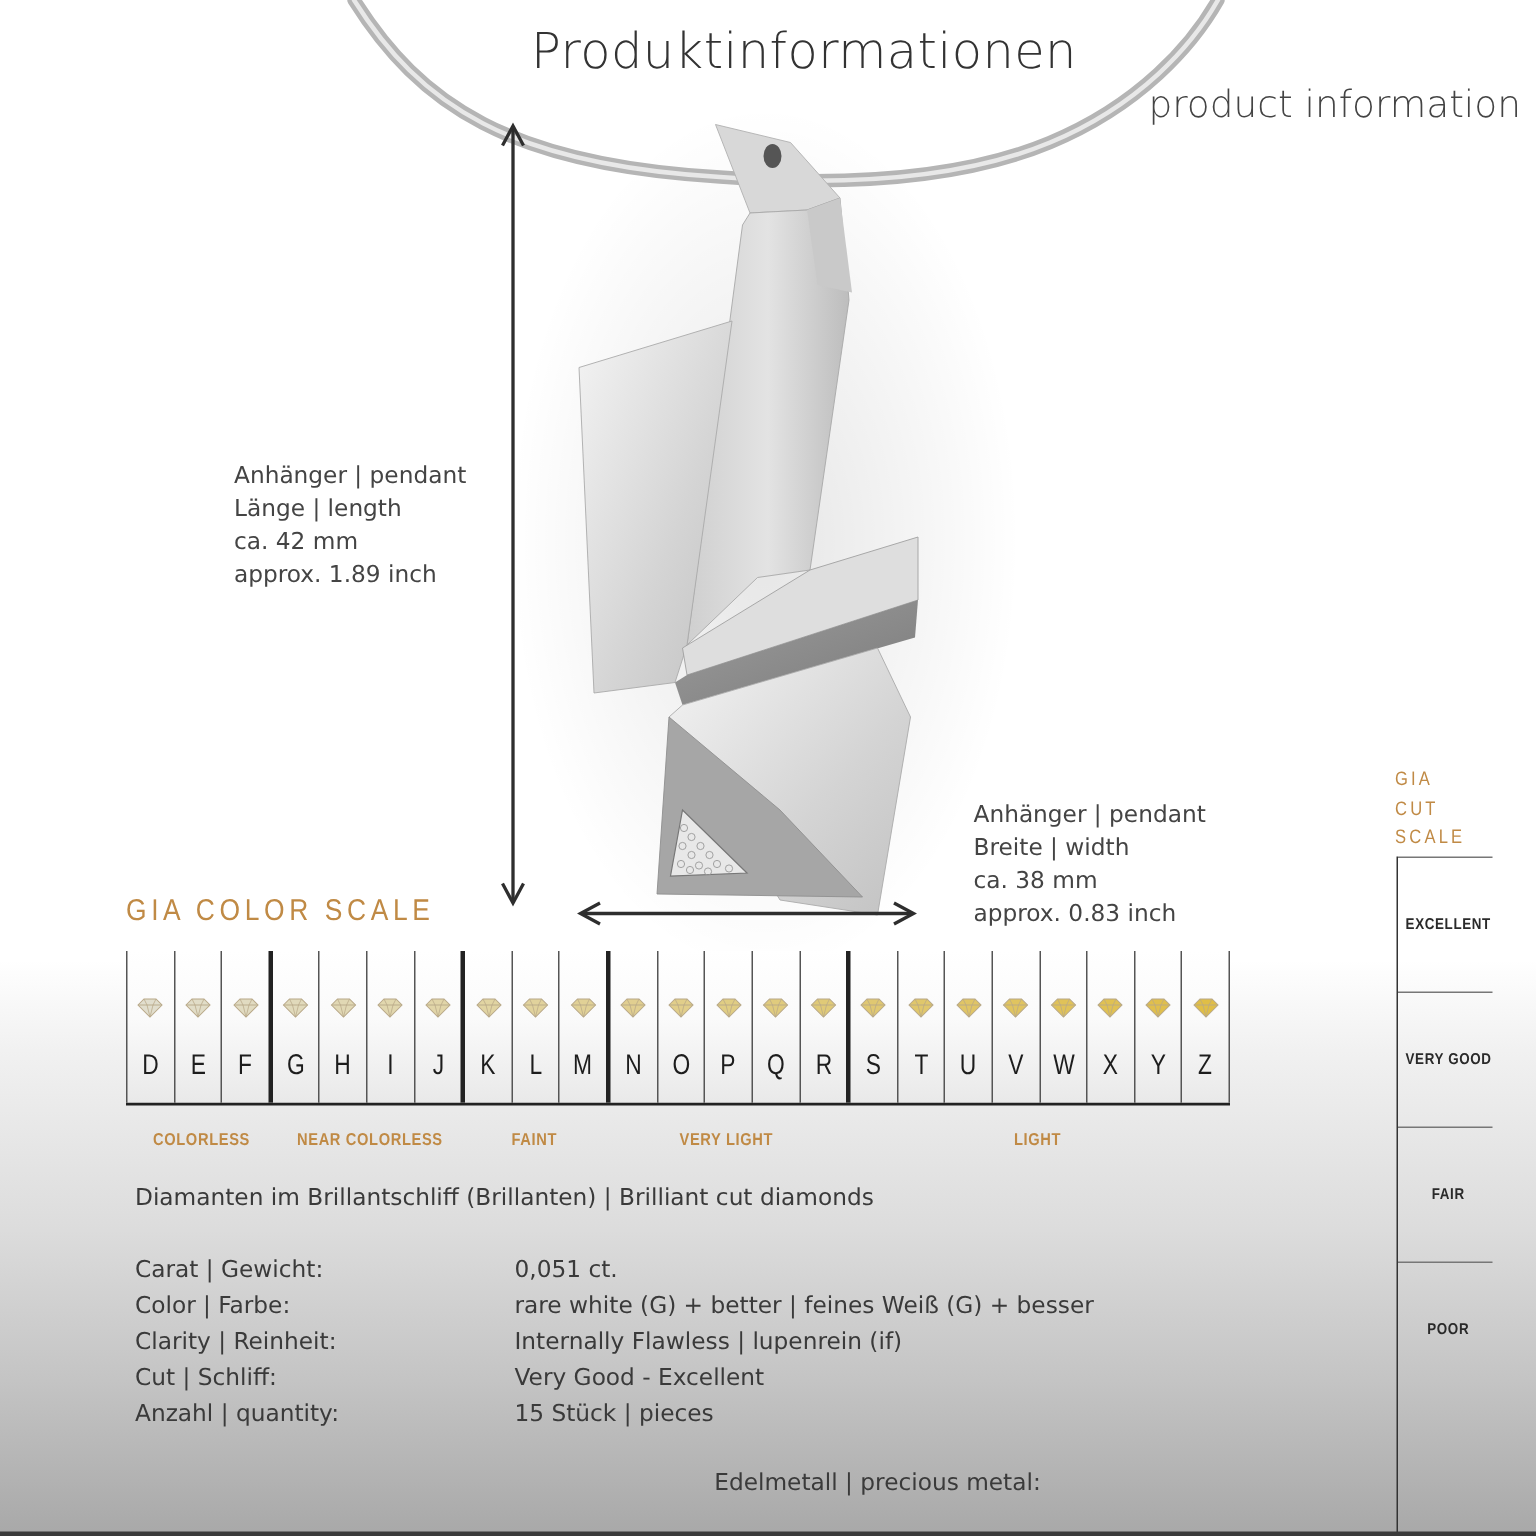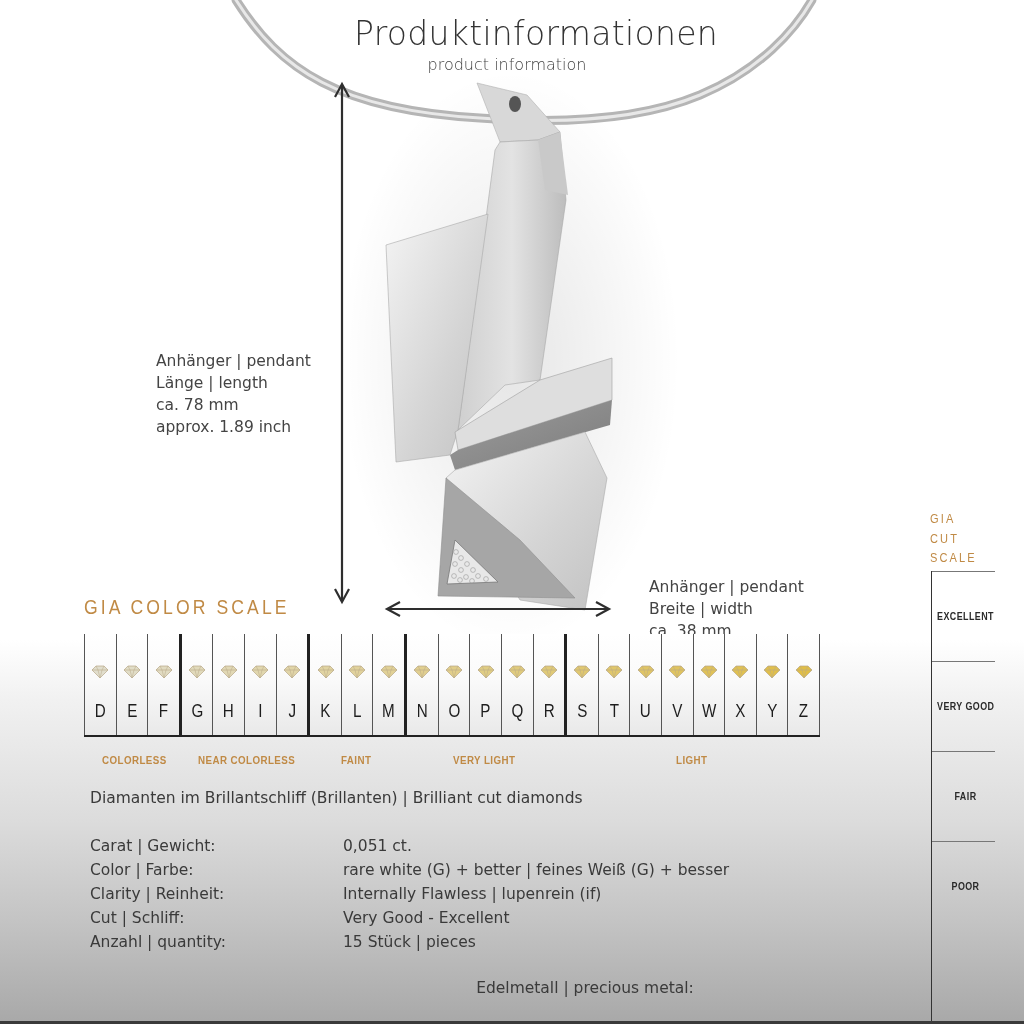--- a/index.html
+++ b/index.html
@@ -10,28 +10,28 @@
     color: #3a3a3a;
   }
   
   .title {
     position: absolute; left: 0; width: 1000px; top: 14px; text-align: center;
     font-size: 33px; font-weight: 300; color: #333; letter-spacing: 0.3px;
     font-family: "DejaVu Sans", sans-serif;
     padding-left: 36px;
   }
   .subtitle {
-    position: absolute; left: 0; width: 1014px; top: 55px; text-align: center;
-    font-size: 16px; color: #444; font-weight: 300;
+    position: absolute; left: 0; width: 1014px; top: 55px; text-align: right;
+    font-size: 25px; color: #444; font-weight: 300;
   }
   
   svg.art { position: absolute; left: 0; top: 0; }
   
   .meas {
-    position: absolute; font-size: 15.5px; line-height: 22px; color: #444; margin-top: 44px;
+    position: absolute; font-size: 15.5px; line-height: 22px; color: #444;
   }
   .meas div { white-space: nowrap; }
   
   .gia-title {
     position: absolute; left: 84px; top: 596px; font-family: "Liberation Sans", sans-serif;
     font-size: 20px; letter-spacing: 3.5px; color: #c08a45; font-weight: 400;
     transform: scaleX(0.88); transform-origin: left center;
   }
   .scale {
     position: absolute; left: 84px; top: 634px; width: 736px; height: 101px;
@@ -161,21 +161,21 @@
     <polyline points="596,602 609,609 596,616"></polyline>
   </g>
 </svg>
 
 <div class="title">Produktinformationen</div>
 <div class="subtitle">product information</div>
 
 <div class="meas" style="left:156px; top:306px;">
   <div>Anhänger | pendant</div>
   <div>Länge | length</div>
-  <div>ca. 78  mm</div>
+  <div>ca. 42  mm</div>
   <div>approx. 1.89 inch</div>
 </div>
 
 <div class="meas" style="left:649px; top:532px;">
   <div>Anhänger | pendant</div>
   <div>Breite | width</div>
   <div>ca. 38 mm</div>
   <div>approx. 0.83 inch</div>
 </div>
 

